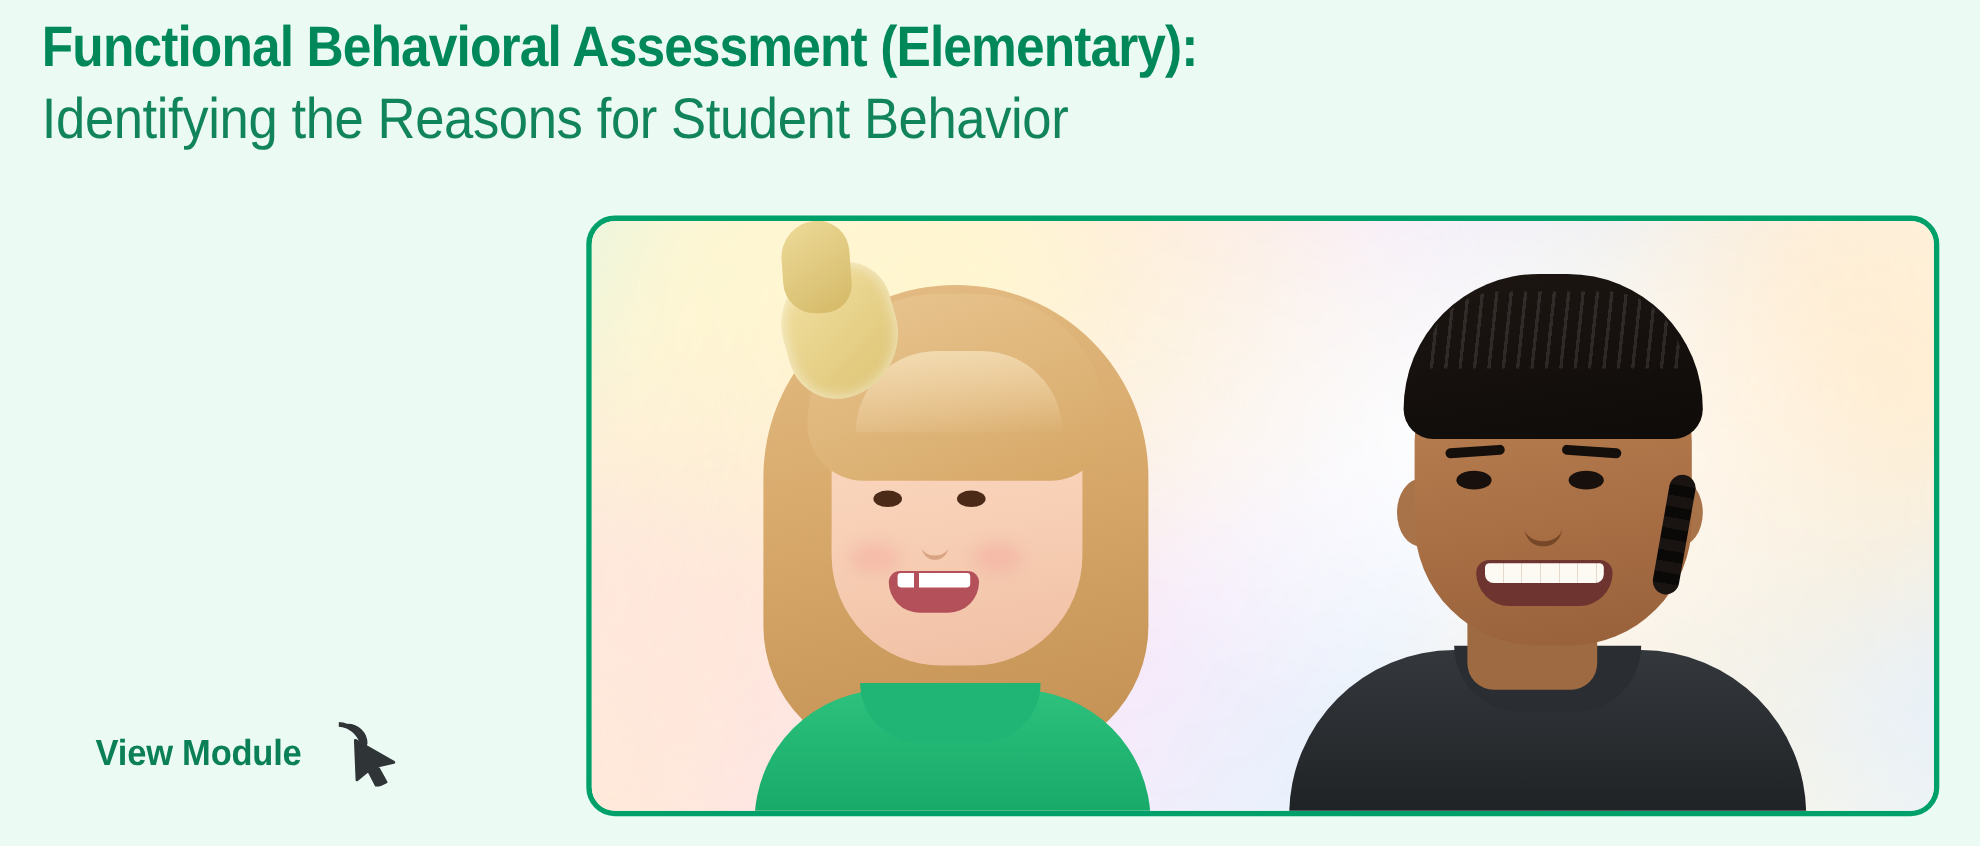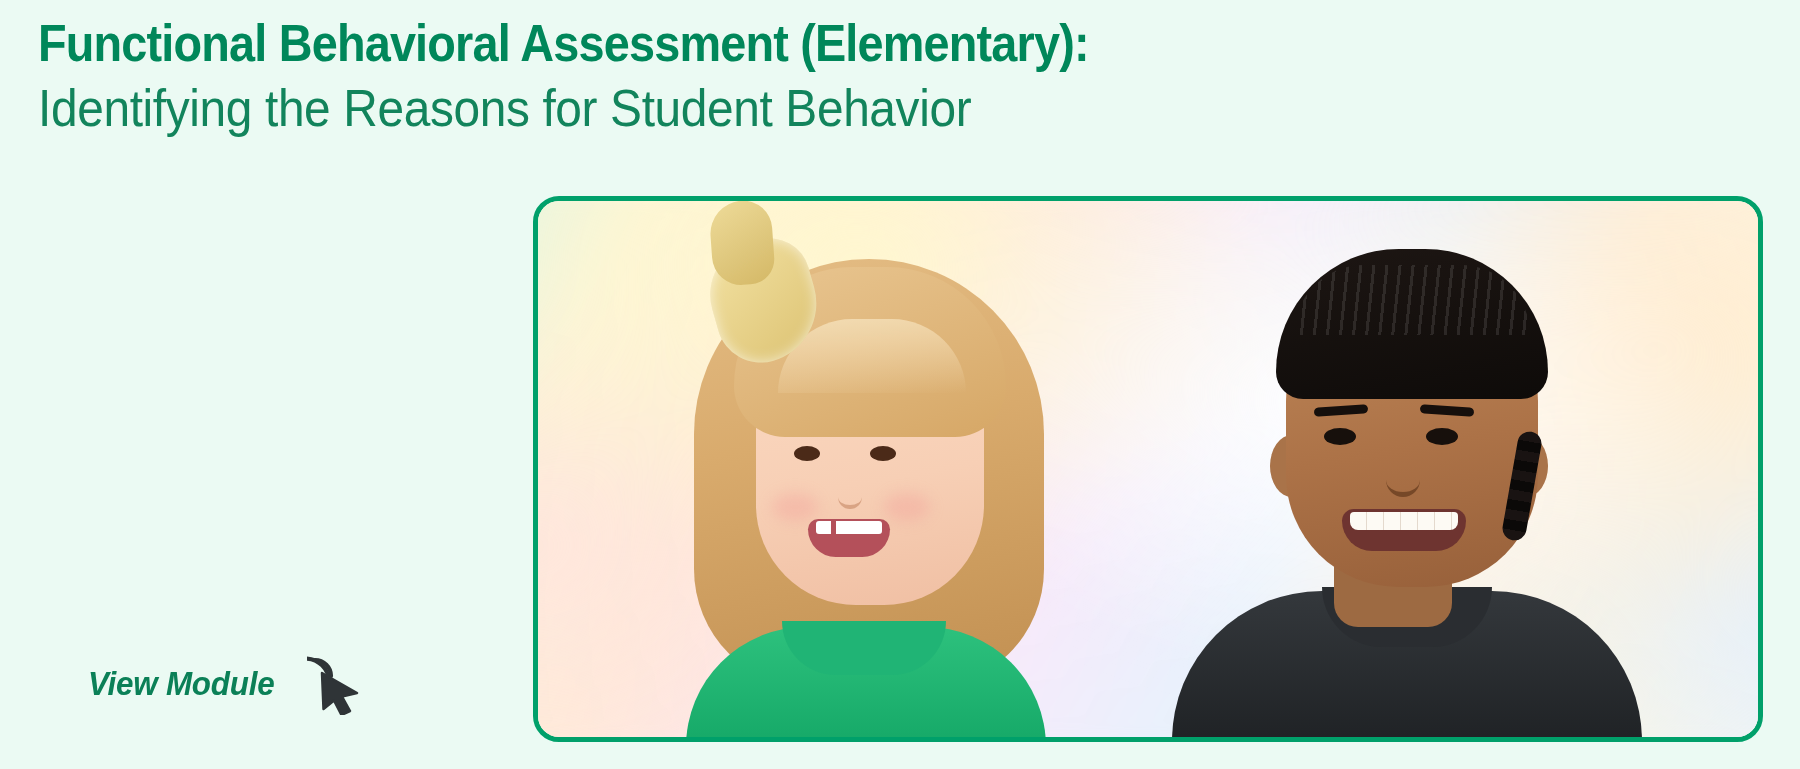--- a/index.html
+++ b/index.html
@@ -78,21 +78,20 @@
   .cta {
     position:absolute;
     left:0; top:653px;
     width:448px;
     display:flex;
     align-items:center;
     justify-content:center;
     gap:28px;
     cursor:pointer;
     user-select:none;
-    font-style:italic;
   }
 
   .cta-label {
     font-family:"Liberation Sans", sans-serif;
     font-weight:700;
     font-size:33px;
     letter-spacing:-0.2px;
     color:#0B8057;
     transform:scaleX(0.95);
     transform-origin:center;

